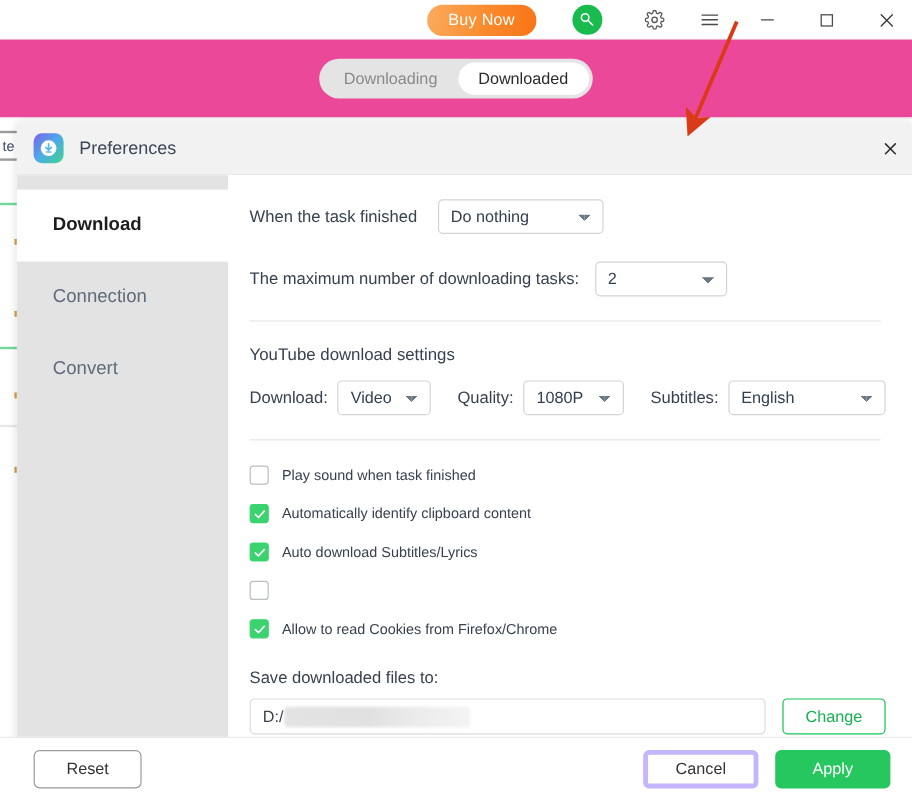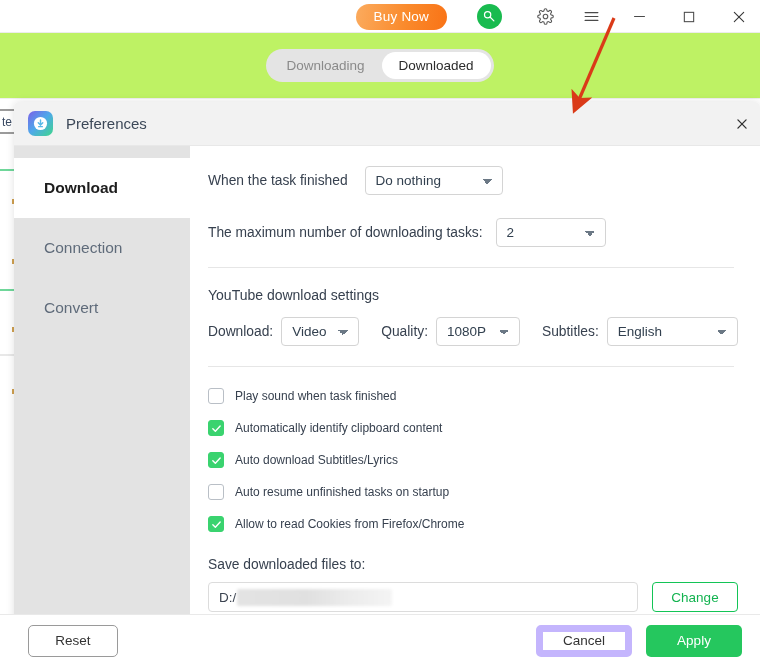--- a/index.html
+++ b/index.html
@@ -44,21 +44,21 @@
   .icon-btn {
     width: 30px; height: 33px;
     display: flex; align-items: center; justify-content: center;
     cursor: pointer; color: #4a4a4a;
   }
   .icon-btn.wide { width: 34px; }
 
   
   .tabs-wrap {
     position: absolute; left: 0; top: 33px; width: 760px; height: 65px;
-    background: #bef264;
+    background: #ec4899;
     display: flex; align-items: center; justify-content: center;
   }
   .tabs {
     display: flex; align-items: center;
     background: #e4e4e4; border-radius: 17px; height: 33px;
     padding: 3px;
   }
   .tab {
     height: 27px; padding: 0 17px;
     display: flex; align-items: center; justify-content: center;
@@ -215,21 +215,21 @@
     z-index: 50;
   }
   .btn {
     height: 32px; border-radius: 5px; font-size: 13.5px;
     font-family: "Liberation Sans", sans-serif; cursor: pointer;
   }
   .btn-reset {
     width: 90px; border: 1px solid #9a9a9a; background: #fff; color: #333;
   }
   .btn-cancel {
-    width: 96px; border: 7px solid #c4b5fd; background: #fff; color: #333;
+    width: 96px; border: 4px solid #c4b5fd; background: #fff; color: #333;
     margin-left: auto; margin-right: 14px;
   }
   .btn-apply {
     width: 96px; border: none; background: #25c75e; color: #fff;
   }
 </style>
 </head>
 <body>
 
 <div id="app">
@@ -384,21 +384,20 @@
             <div class="check-row">
               <span class="cbox on">
                 <svg width="11" height="11" viewBox="0 0 24 24" fill="none" stroke="#ffffff" stroke-width="3" stroke-linecap="round" stroke-linejoin="round">
                     <polyline points="4,12.5 9.5,18 20,6.5"></polyline>
                   </svg>
               </span>
               <span class="check-label">Auto download Subtitles/Lyrics</span>
             </div>
             <div class="check-row">
               <span class="cbox"></span>
-              <span class="check-label">Auto resume unfinished tasks on startup</span>
             </div>
             <div class="check-row">
               <span class="cbox on">
                 <svg width="11" height="11" viewBox="0 0 24 24" fill="none" stroke="#ffffff" stroke-width="3" stroke-linecap="round" stroke-linejoin="round">
                     <polyline points="4,12.5 9.5,18 20,6.5"></polyline>
                   </svg>
               </span>
               <span class="check-label">Allow to read Cookies from Firefox/Chrome</span>
             </div>
           </div>

